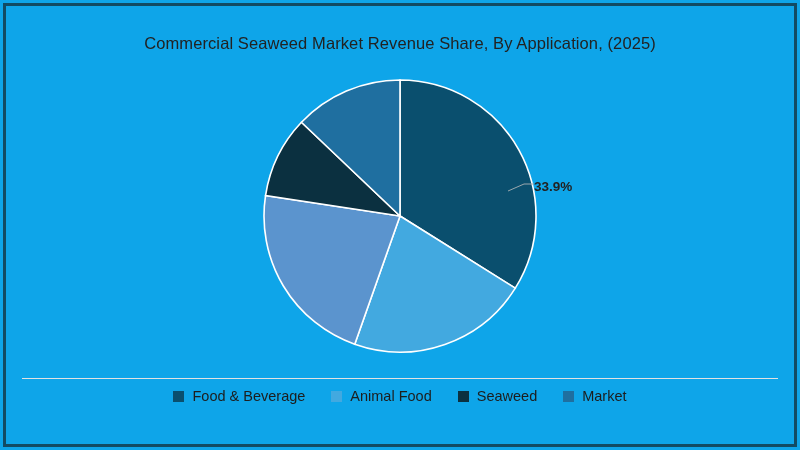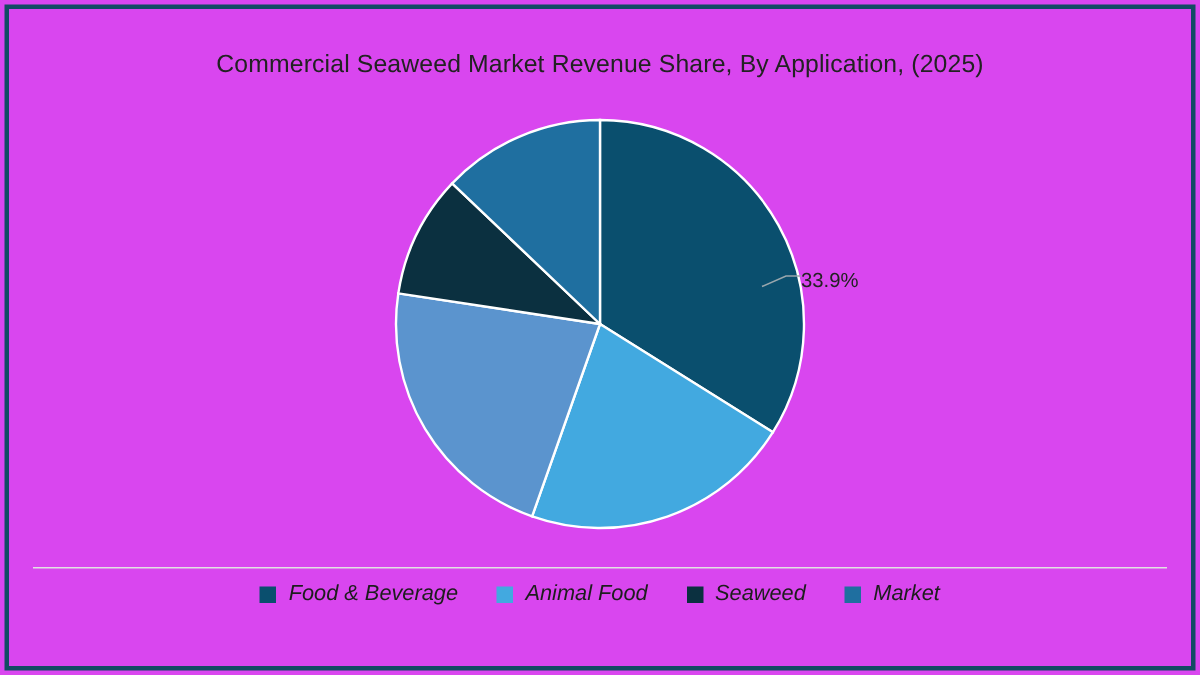--- a/index.html
+++ b/index.html
@@ -7,21 +7,21 @@
     padding: 0;
     background: #ffffff;
   }
   body {
     font-family: "Liberation Sans", sans-serif;
   }
   #screenshot {
     position: relative;
     width: 800px;
     height: 450px;
-    background: #d946ef;
+    background: #0ea5e9;
     overflow: hidden;
     box-sizing: border-box;
     padding-left: 40px;
   }
   .frame {
     position: absolute;
     left: 3px;
     top: 3px;
     width: 794px;
     height: 444px;
@@ -39,20 +39,21 @@
     color: #222222;
     letter-spacing: 0.1px;
     white-space: nowrap;
   }
   .pie-area {
     position: absolute;
     left: 0;
     top: 60px;
     width: 800px;
     height: 305px;
+    font-weight: bold;
   }
   .pie-svg {
     position: absolute;
     left: 0;
     top: 0;
   }
   .data-label {
     position: absolute;
     left: 534px;
     top: 119px;
@@ -87,21 +88,20 @@
     white-space: nowrap;
   }
   .legend-swatch {
     width: 11px;
     height: 11px;
     flex: 0 0 auto;
   }
   .legend-label {
     font-size: 14.5px;
     color: #1d1d1d;
-    font-style: italic;
   }
   .source {
     position: absolute;
     right: 24px;
     top: 424px;
     font-size: 11px;
     color: #3b3b3b;
     white-space: nowrap;
   }
 </style>

